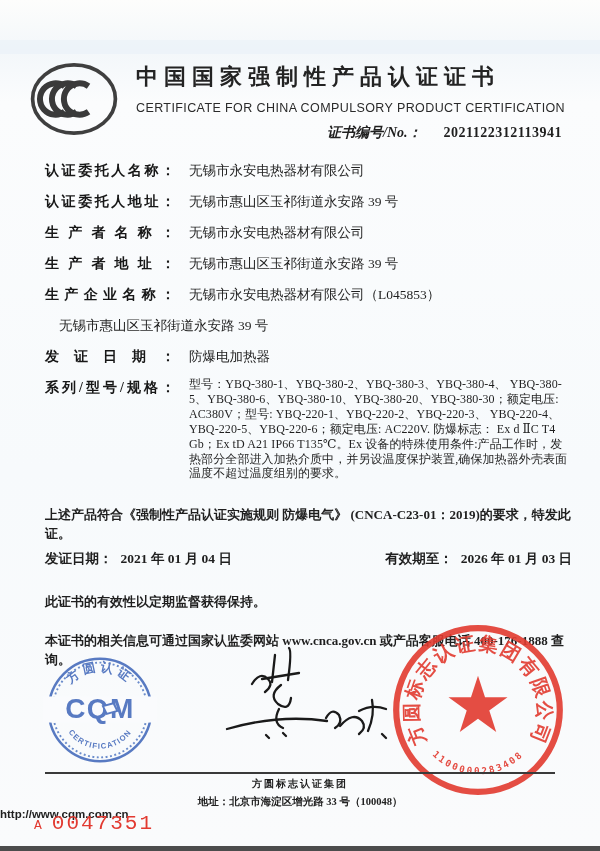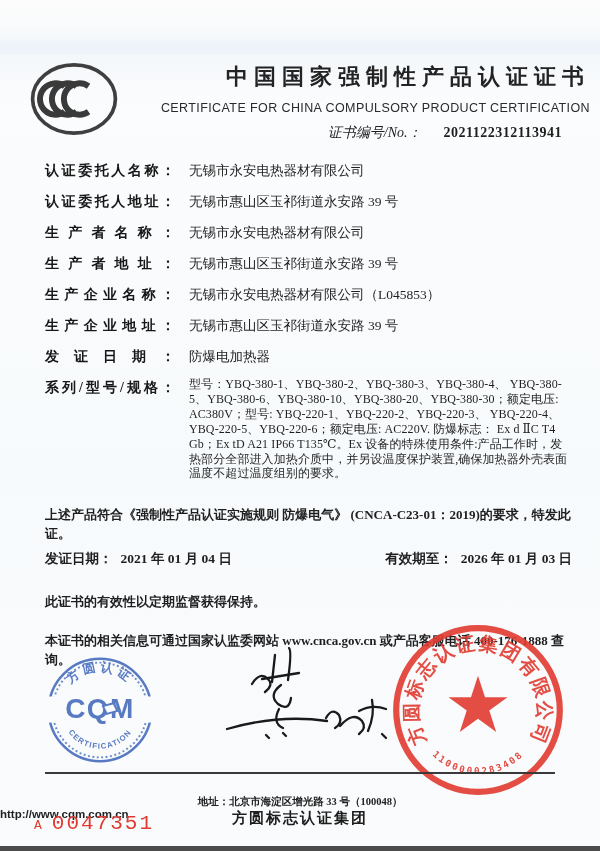--- a/index.html
+++ b/index.html
@@ -8,26 +8,26 @@
     position:relative; width:600px; height:851px; margin:0 auto;
     background:linear-gradient(180deg,#fdfdfc 0%,#f3f7fa 6%,#fbfcfd 12%,#f7fafc 55%,#fafbfc 100%);
     font-family:"Liberation Serif","DejaVu Serif",serif;
     color:#1f1f1f; overflow:hidden;
   }
   .tint-band { position:absolute; left:0; top:40px; width:100%; height:14px; background:#e8f1f8; opacity:.55; }
   .bottom-strip { position:absolute; left:0; bottom:0; width:100%; height:5px; background:#4c4c4c; }
 
   
   .ccc-logo { position:absolute; left:28px; top:58px; width:92px; height:82px; }
-  .head-text { position:absolute; left:116px; right:10px; top:62px; text-align:right; }
+  .head-text { position:absolute; left:136px; right:10px; top:62px; text-align:left; }
   .title-cn { font-size:22px; font-weight:bold; letter-spacing:6px; color:#232323; }
   .title-en { font-size:12.5px; margin-top:9px; letter-spacing:.4px; color:#2a2a2a;
               font-family:"Liberation Sans","DejaVu Sans",sans-serif; }
   .certno-line { position:absolute; top:124px; right:38px; font-size:14px; }
-  .certno-label { font-weight:normal; font-style:italic; }
+  .certno-label { font-weight:bold; font-style:italic; }
   .certno-value { font-weight:bold; margin-left:22px; letter-spacing:.5px; }
 
   
   .content { position:absolute; left:45px; right:28px; top:160px; }
   .row { display:flex; align-items:flex-start; margin-bottom:10px; }
   .row .label {
     flex:0 0 130px; font-weight:bold; font-size:14px; line-height:21px;
     text-align:justify; text-align-last:justify; color:#171717;
   }
   .row .value { flex:1; font-size:13.5px; line-height:21px; padding-left:14px; white-space:pre-line; }
@@ -39,21 +39,21 @@
   .d-label { font-weight:bold; }
   .d-value { font-weight:bold; margin-left:8px; }
   .stmt.gap { margin-top:20px; }
 
   
   .cqm-logo { position:absolute; left:42px; top:652px; width:116px; height:116px; }
   .signature { position:absolute; left:222px; top:642px; width:175px; height:118px; }
   .seal { position:absolute; left:390px; top:622px; width:176px; height:176px; opacity:.9; }
 
   .footer-rule { position:absolute; left:45px; right:45px; top:772px; height:2px; background:#3a3a3a; }
-  .footer-org { position:absolute; left:0; right:0; top:809px; text-align:center; font-size:15px;
+  .footer-org { position:absolute; left:0; right:0; top:777px; text-align:center; font-size:10px;
                 font-weight:bold; letter-spacing:2px; color:#1d1d1d; }
   .footer-addr { position:absolute; left:0; right:0; top:795px; text-align:center; font-size:10.5px;
                  font-weight:bold; color:#222; }
   .footer-web { position:absolute; left:0; right:0; top:808px; text-align:left; font-size:11.5px;
                 font-weight:bold; font-family:"Liberation Sans","DejaVu Sans",sans-serif; }
   .serial { position:absolute; left:34px; top:812px; color:#e23a31;
             font-family:Liberation Mono, monospace; }
   .serial .pfx { font-size:13px; margin-right:10px; }
   .serial .num { font-size:21px; letter-spacing:2px; }
 </style>
@@ -93,21 +93,20 @@
     </div>
     <div class="row">
       <div class="label">生产者地址：</div>
       <div class="value">无锡市惠山区玉祁街道永安路 39 号</div>
     </div>
     <div class="row">
       <div class="label">生产企业名称：</div>
       <div class="value">无锡市永安电热器材有限公司（L045853）</div>
     </div>
     <div class="row">
-      <div class="label">生产企业地址：</div>
       <div class="value">无锡市惠山区玉祁街道永安路 39 号</div>
     </div>
     <div class="row">
       <div class="label">发证日期：</div>
       <div class="value">防爆电加热器</div>
     </div>
     <div class="row small">
       <div class="label">系列/型号/规格：</div>
       <div class="value">型号：YBQ-380-1、YBQ-380-2、YBQ-380-3、YBQ-380-4、 YBQ-380-5、YBQ-380-6、YBQ-380-10、YBQ-380-20、YBQ-380-30；额定电压: AC380V；型号: YBQ-220-1、YBQ-220-2、YBQ-220-3、 YBQ-220-4、 YBQ-220-5、YBQ-220-6；额定电压: AC220V. 防爆标志： Ex d ⅡC T4 Gb；Ex tD A21 IP66 T135℃。Ex 设备的特殊使用条件:产品工作时，发热部分全部进入加热介质中，并另设温度保护装置,确保加热器外壳表面温度不超过温度组别的要求。</div>
     </div>

